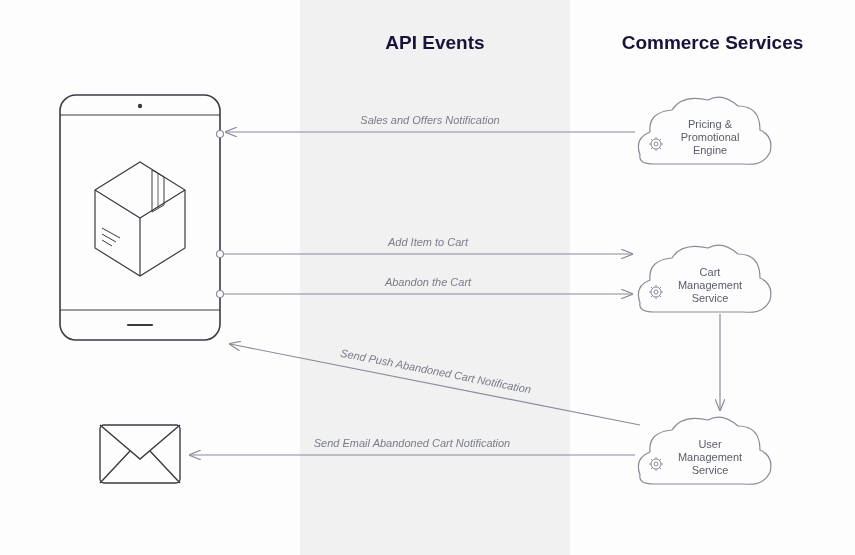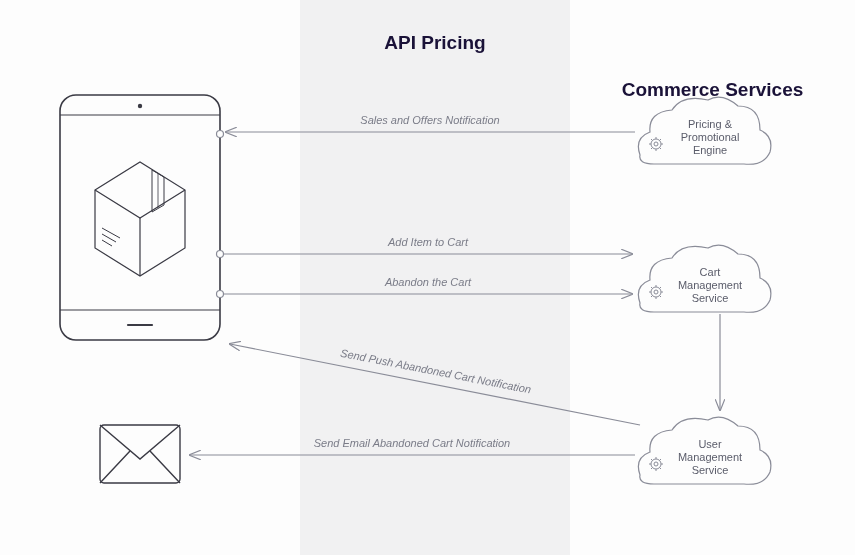--- a/index.html
+++ b/index.html
@@ -22,31 +22,31 @@
   .col-title {
     position: absolute;
     top: 32px;
     width: 100%;
     text-align: center;
     font-size: 19px;
     font-weight: 600;
     color: #1a1238;
   }
   .col-title.mid { left: 300px; width: 270px; }
-  .col-title.right { left: 570px; width: 285px; margin-top: 47px; }
+  .col-title.right { left: 570px; width: 285px; }
   .svg-layer { position: absolute; inset: 0; }
 </style>
 </head>
 <body>
 
 <div class="col-bg col-left"></div>
 <div class="col-bg col-mid"></div>
 <div class="col-bg col-right"></div>
 
-<div class="col-title mid">API Pricing</div>
+<div class="col-title mid">API Events</div>
 <div class="col-title right">Commerce Services</div>
 
 <svg class="svg-layer" width="855" height="555" viewBox="0 0 855 555">
   <defs>
     <marker id="arrowhead" markerWidth="10" markerHeight="8" refX="9" refY="4" orient="auto">
       <path d="M0,0 L10,4 L0,8" fill="none" stroke="#8a8c98" stroke-width="1"></path>
     </marker>
   </defs>
 
   <g>

